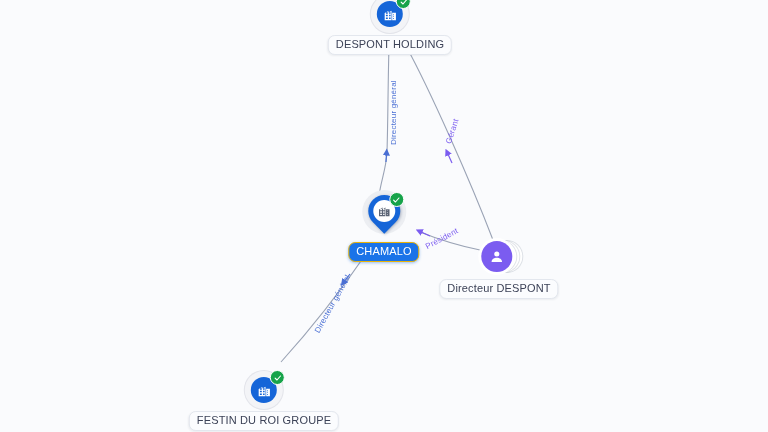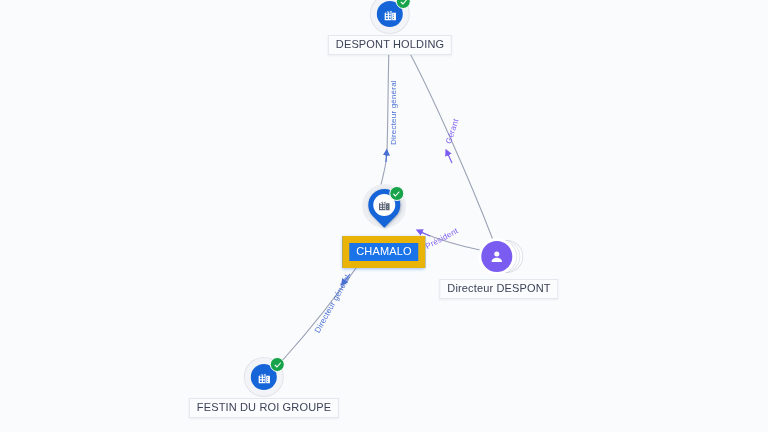--- a/index.html
+++ b/index.html
@@ -145,36 +145,36 @@
     align-items: center;
     justify-content: center;
     box-shadow: 0 0 0 3px #ffffff;
   }
   .person-disc svg { display: block; }
 
   
   .label {
     margin-top: 2px;
     padding: 2px 7px 3px 7px;
-    border-radius: 0;
+    border-radius: 7px;
     font-size: 11px;
     line-height: 13px;
     white-space: nowrap;
     letter-spacing: 0.15px;
   }
   .label.plain {
     background: #fbfcfe;
     color: #3c4257;
     border: 1px solid #e3e7ee;
     box-shadow: 0 1px 2px rgba(40,50,70,0.07);
   }
   .label.selected {
     background: #1a73e8;
     color: #ffffff;
-    border: 7px solid #eab308;
+    border: 1px solid #eab308;
     box-shadow: 0 1px 3px rgba(26,115,232,0.45);
   }
 
   
   .edge-label {
     position: absolute;
     font-size: 8px;
     line-height: 9px;
     white-space: nowrap;
     transform-origin: 0 0;
@@ -265,21 +265,21 @@
       <span class="person-disc">
         <svg width="17" height="17" viewBox="0 0 24 24" aria-hidden="true">
           <circle cx="12" cy="8.4" r="3.6" fill="#ffffff"></circle>
           <path fill="#ffffff" d="M4.6 19.6c0-3.6 3.3-5.8 7.4-5.8s7.4 2.2 7.4 5.8H4.6z"></path>
         </svg>
       </span>
     </div>
     <div class="label plain">Directeur DESPONT</div>
   </div>
 
-  <div class="node" style="left:264px; top:388px;">
+  <div class="node" style="left:264px; top:401px;">
     <div class="co-halo">
       <div class="co-disc">
         <svg width="15" height="15" viewBox="0 0 24 24" aria-hidden="true">
           <path fill="#ffffff" d="M3 21V9.6l6-3.4v2.6l5-2.8V21H3zm2-2h3v-2.4H5V19zm0-4.2h3v-2.4H5v2.4zm0-4.2h3V8.2H5v2.4zm5 8.4h2.5v-2.4H10V19zm0-4.2h2.5v-2.4H10v2.4zm0-4.2h2.5V8.2H10v2.4z"></path>
           <path fill="#ffffff" d="M15 21V9h6v12h-6zm1.6-2h1.2v-1.6h-1.2V19zm0-3.4h1.2V14h-1.2v1.6zm0-3.4h1.2V11h-1.2v1.6z"></path>
         </svg>
       </div>
       <span class="badge">
         <svg width="8" height="8" viewBox="0 0 24 24" aria-hidden="true">
           <path d="M4 12.5 L9.5 18 L20 6" fill="none" stroke="#ffffff" stroke-width="3.4" stroke-linecap="round" stroke-linejoin="round"></path>

